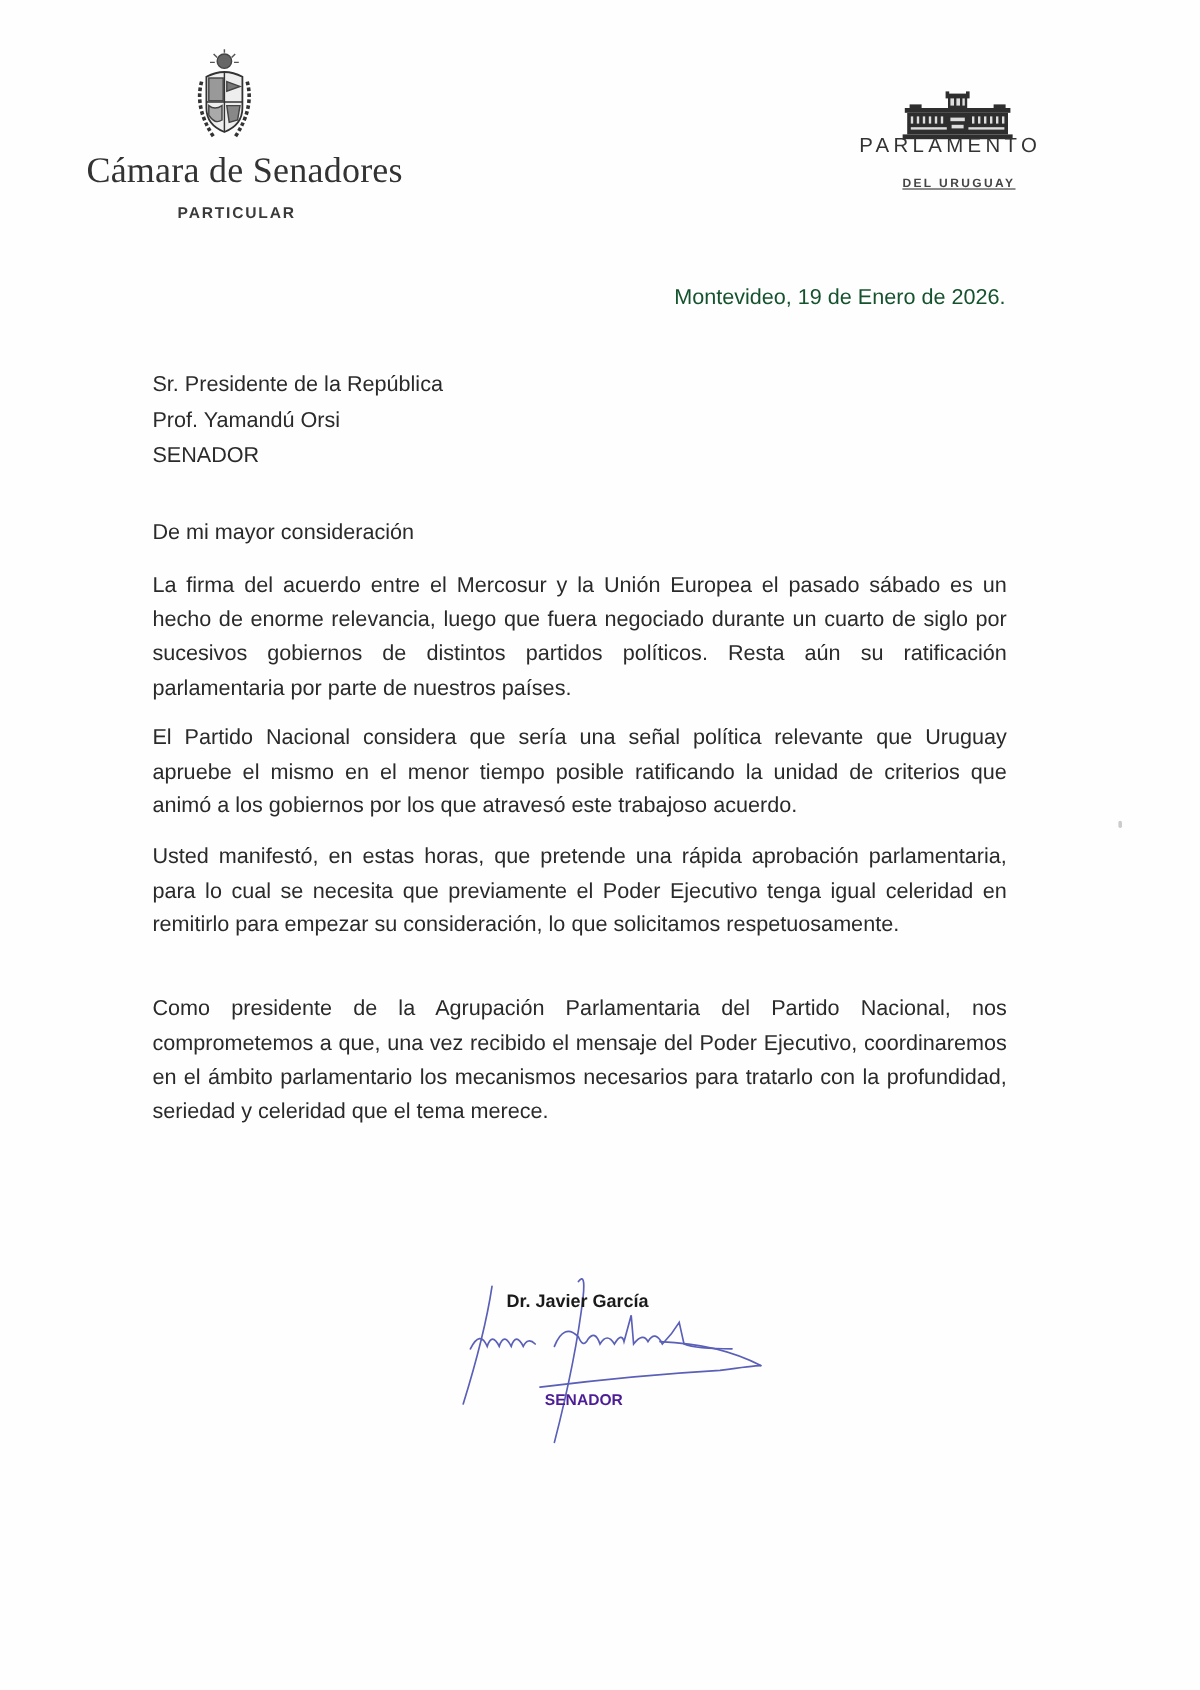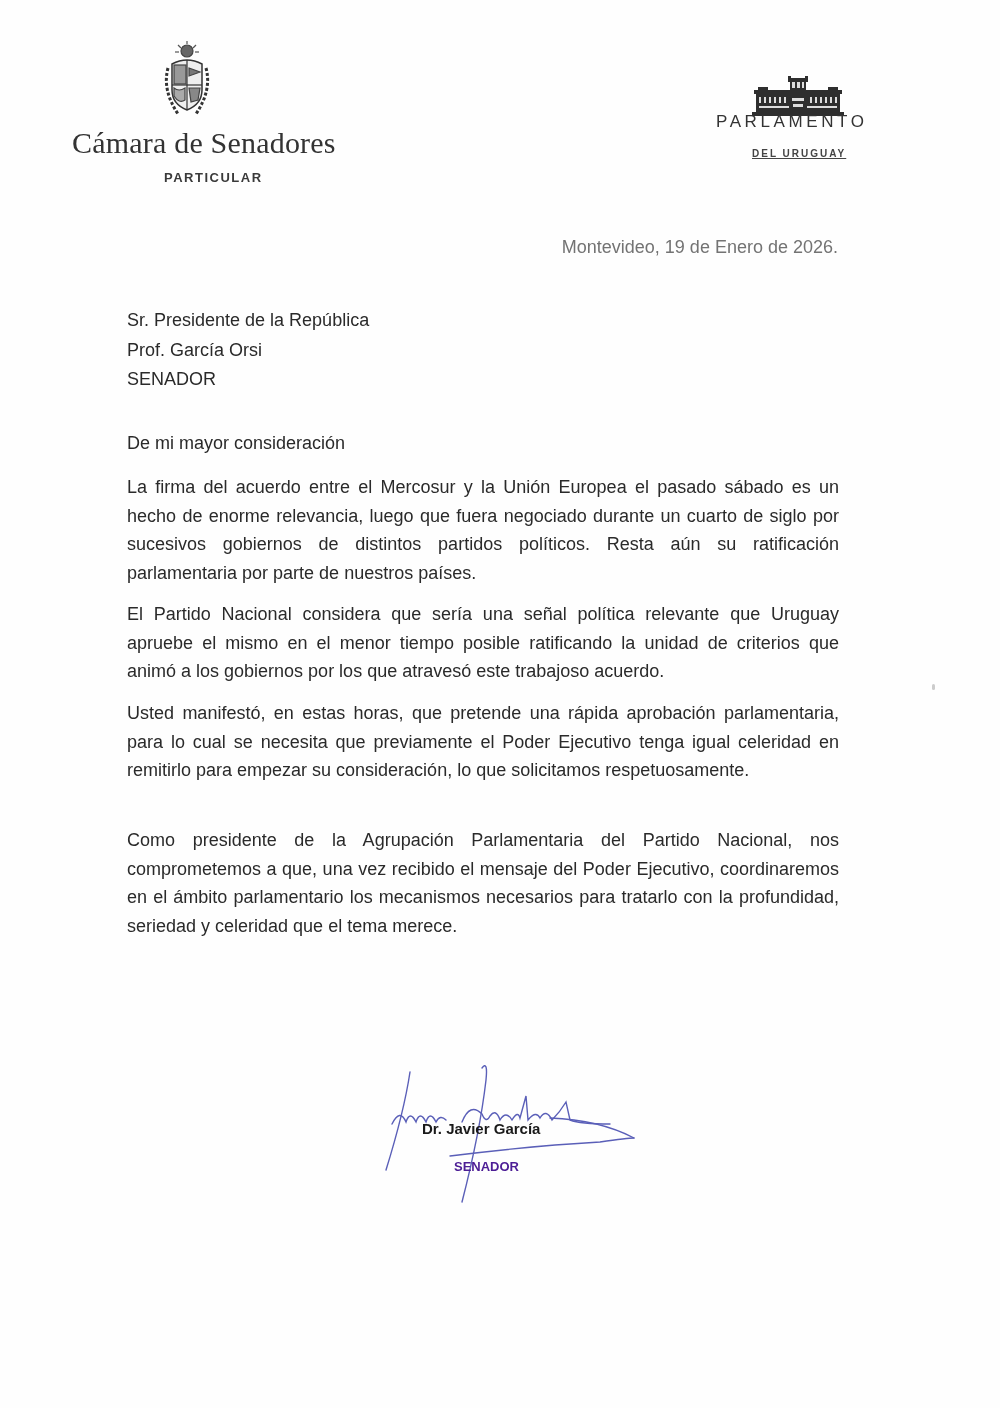--- a/index.html
+++ b/index.html
@@ -13,55 +13,55 @@
     
     .crest { position: absolute; left: 160px; left: 158px; top: 40px; width: 58px; height: 80px; }
     .camara-script {
       position: absolute; left: 72px; top: 126px; width: 240px;
       font-family: "Liberation Serif", "DejaVu Serif", serif;
       font-size: 30px; color: #333; letter-spacing: 0.2px;
       white-space: nowrap;
     }
     .particular {
       position: absolute; left: 148px; top: 170px;
-      font-size: 13px; letter-spacing: 1.5px; color: #3a3a3a; font-weight: bold; margin-left: 16px;
+      font-size: 13px; letter-spacing: 1.5px; color: #3a3a3a; font-weight: bold;
     }
 
     
     .palace { position: absolute; left: 752px; top: 76px; width: 92px; height: 42px; }
     .parlamento {
       position: absolute; left: 716px; top: 112px;
       font-size: 17px; letter-spacing: 3.6px; color: #333;
     }
     .del-uruguay {
       position: absolute; left: 752px; top: 148px;
       font-size: 10px; letter-spacing: 2px; color: #444; font-weight: bold; text-decoration: underline;
     }
 
     .date {
       position: absolute; right: 162px; top: 237px;
-      font-size: 18px; color: #737373;
+      font-size: 18px; color: #14532d;
     }
 
     .addressee { position: absolute; left: 127px; top: 306px; font-size: 18px; line-height: 29.5px; }
     .salutation { position: absolute; left: 127px; top: 433px; font-size: 18px; }
 
     .body-text {
       position: absolute; left: 127px; width: 712px;
       font-size: 18px; line-height: 28.6px; text-align: justify;
     }
     .p1 { top: 473px; }
     .p2 { top: 600px; }
     .p3 { top: 699px; }
     .p4 { top: 826px; }
     .p5 { top: 954px; }
 
     .signature { position: absolute; left: 370px; top: 1062px; width: 280px; height: 145px; }
     .sig-name {
-      position: absolute; left: 422px; top: 1120px;
+      position: absolute; left: 422px; top: 1076px;
       font-size: 15px; font-weight: bold; color: #1a1a1a;
     }
     .sig-title {
       position: absolute; left: 454px; top: 1159px;
       font-size: 13px; font-weight: bold; color: #4c1d95;
     }
     .speck { position: absolute; width: 3px; height: 6px; background: #ccc; border-radius: 2px; }
   </style>
 </head>
 <body>
@@ -125,21 +125,21 @@
         <rect x="55" y="30" width="30" height="2"></rect>
     </g>
   </svg>
   <div class="parlamento">PARLAMENTO</div>
   <div class="del-uruguay">DEL URUGUAY</div>
 
   <div class="date">Montevideo, 19 de Enero de 2026.</div>
 
   <div class="addressee">
     <div>Sr. Presidente de la República</div>
-    <div>Prof. García Orsi</div>
+    <div>Prof. Yamandú Orsi</div>
     <div>SENADOR</div>
   </div>
 
   <div class="salutation">De mi mayor consideración</div>
 
   <div class="body-text p1">La firma del acuerdo entre el Mercosur y la Unión Europea el pasado sábado es un hecho de enorme relevancia, luego que fuera negociado durante un cuarto de siglo por sucesivos gobiernos de distintos partidos políticos. Resta aún su ratificación parlamentaria por parte de nuestros países.</div>
   <div class="body-text p2">El Partido Nacional considera que sería una señal política relevante que Uruguay apruebe el mismo en el menor tiempo posible ratificando la unidad de criterios que animó a los gobiernos por los que atravesó este trabajoso acuerdo.</div>
   <div class="body-text p3">Usted manifestó, en estas horas, que pretende una rápida aprobación parlamentaria, para lo cual se necesita que previamente el Poder Ejecutivo tenga igual celeridad en remitirlo para empezar su consideración, lo que solicitamos respetuosamente.</div>
   <div class="body-text p4">Como presidente de la Agrupación Parlamentaria del Partido Nacional, nos comprometemos a que, una vez recibido el mensaje del Poder Ejecutivo, coordinaremos en el ámbito parlamentario los mecanismos necesarios para tratarlo con la profundidad, seriedad y celeridad que el tema merece.</div>
 

